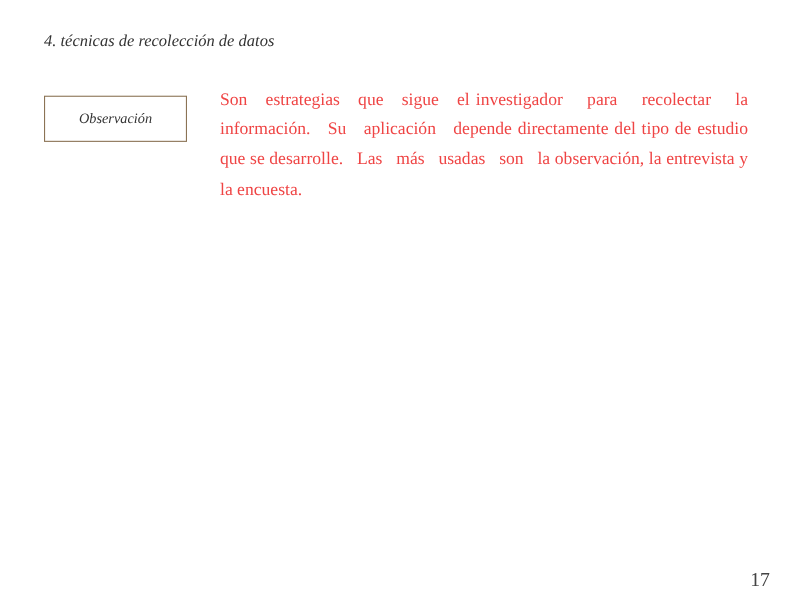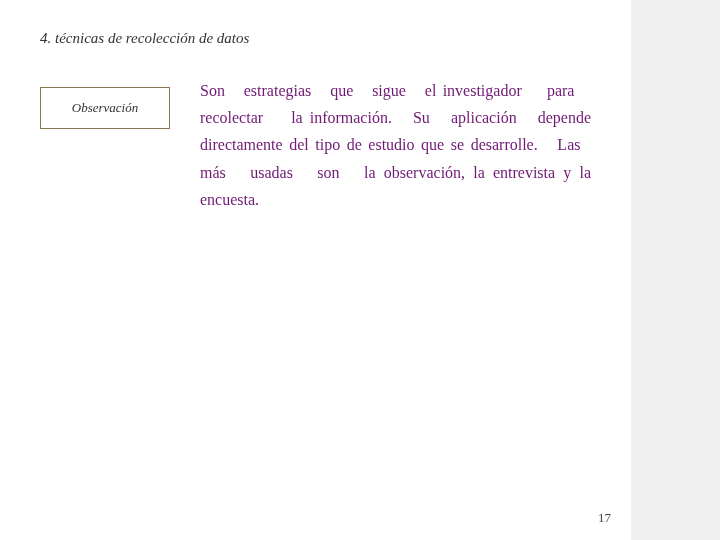--- a/index.html
+++ b/index.html
@@ -10,21 +10,21 @@
 
     body {
       width: 720px;
       height: 540px;
       background: #f0f0f0;
       font-family: 'Times New Roman', Times, serif;
       overflow: hidden;
     }
 
     .slide {
-      width: 631px;
+      width: 720px;
       height: 540px;
       background: #ffffff;
       position: relative;
       padding: 30px 40px 30px 40px;
     }
 
     .slide-title {
       font-size: 15px;
       font-style: italic;
       color: #333;
@@ -58,34 +58,34 @@
       background: #fff;
       min-height: 42px;
       display: flex;
       align-items: center;
       justify-content: center;
     }
 
     .right-column {
       flex: 1;
       font-size: 16px;
-      color: #701a75;
+      color: #ef4444;
       line-height: 1.7;
       text-align: justify;
     }
 
     .right-column p {
       margin-bottom: 0;
     }
 
     .slide-number {
       position: absolute;
-      bottom: 14px;
+      bottom: 2px;
       right: 20px;
-      font-size: 13px;
+      font-size: 18px;
       color: #444;
     }
   </style>
 </head>
 <body>
 
 <div class="slide">
 
   <div class="slide-title">4. técnicas de recolección de datos</div>
 

